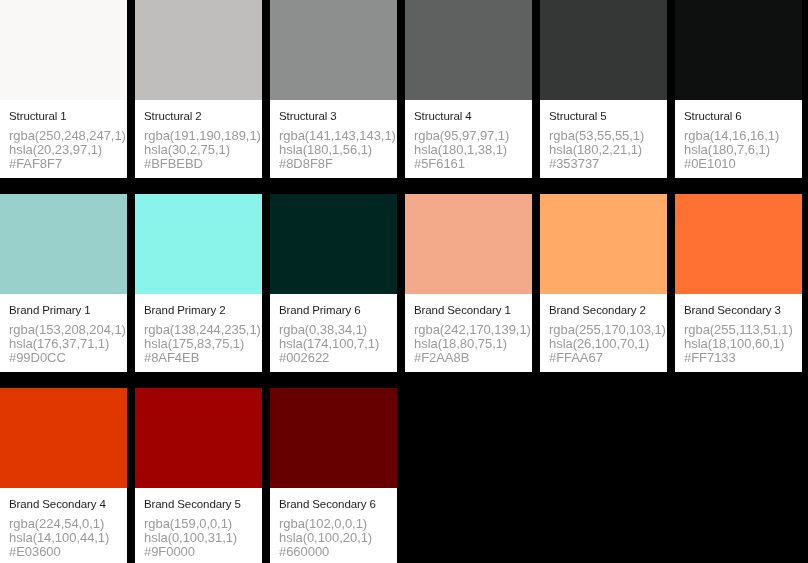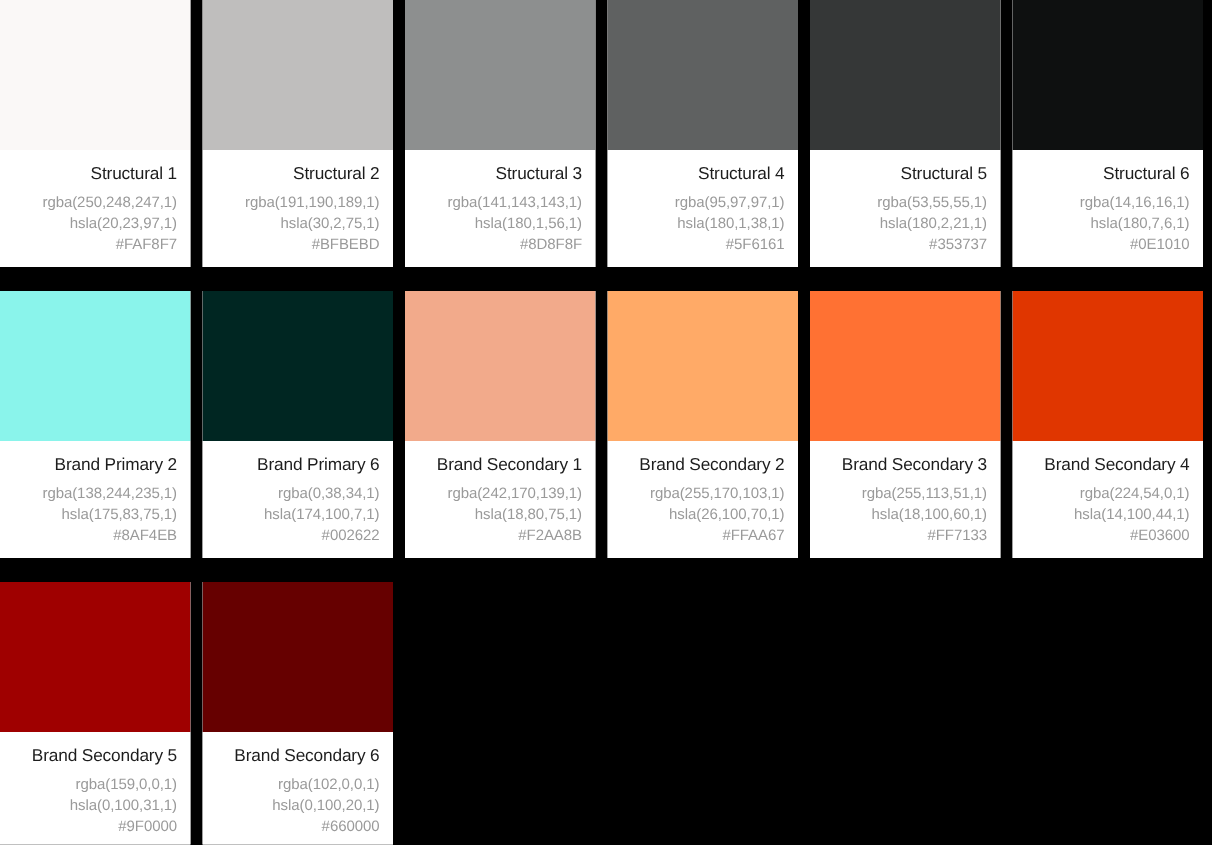--- a/index.html
+++ b/index.html
@@ -22,21 +22,20 @@
     row-gap: 16px;
     width: 808px;
     padding: 0;
   }
   .swatch-card {
     background: #ffffff;
     display: flex;
     flex-direction: column;
     overflow: hidden;
     height: 178px;
-    text-align: right;
   }
   .swatch-color {
     height: 100px;
     flex: 0 0 100px;
     width: 100%;
   }
   .swatch-info {
     flex: 1 1 auto;
     background: #ffffff;
     padding: 9px 9px 0 9px;
@@ -45,21 +44,21 @@
   .swatch-title {
     font-size: 11.5px;
     line-height: 14px;
     color: #1d1d1d;
     font-weight: 400;
     letter-spacing: -0.1px;
     margin: 0 0 6px 0;
     white-space: nowrap;
   }
   .swatch-line {
-    font-size: 10px;
+    font-size: 13px;
     line-height: 14px;
     color: #9a9a9a;
     letter-spacing: -0.05px;
     white-space: nowrap;
   }
 </style>
 </head>
 <body>
 
 <div id="palette-grid">
@@ -111,20 +110,29 @@
     <div class="swatch-card">
       <div class="swatch-color" style="background: rgb(14, 16, 16);"></div>
       <div class="swatch-info">
         <div class="swatch-title">Structural 6</div>
         <div class="swatch-line">rgba(14,16,16,1)</div>
         <div class="swatch-line">hsla(180,7,6,1)</div>
         <div class="swatch-line">#0E1010</div>
       </div>
     </div>
     <div class="swatch-card">
+      <div class="swatch-color" style="background: rgb(153, 208, 204);"></div>
+      <div class="swatch-info">
+        <div class="swatch-title">Brand Primary 1</div>
+        <div class="swatch-line">rgba(153,208,204,1)</div>
+        <div class="swatch-line">hsla(176,37,71,1)</div>
+        <div class="swatch-line">#99D0CC</div>
+      </div>
+    </div>
+    <div class="swatch-card">
       <div class="swatch-color" style="background: rgb(138, 244, 235);"></div>
       <div class="swatch-info">
         <div class="swatch-title">Brand Primary 2</div>
         <div class="swatch-line">rgba(138,244,235,1)</div>
         <div class="swatch-line">hsla(175,83,75,1)</div>
         <div class="swatch-line">#8AF4EB</div>
       </div>
     </div>
     <div class="swatch-card">
       <div class="swatch-color" style="background: rgb(0, 38, 34);"></div>

